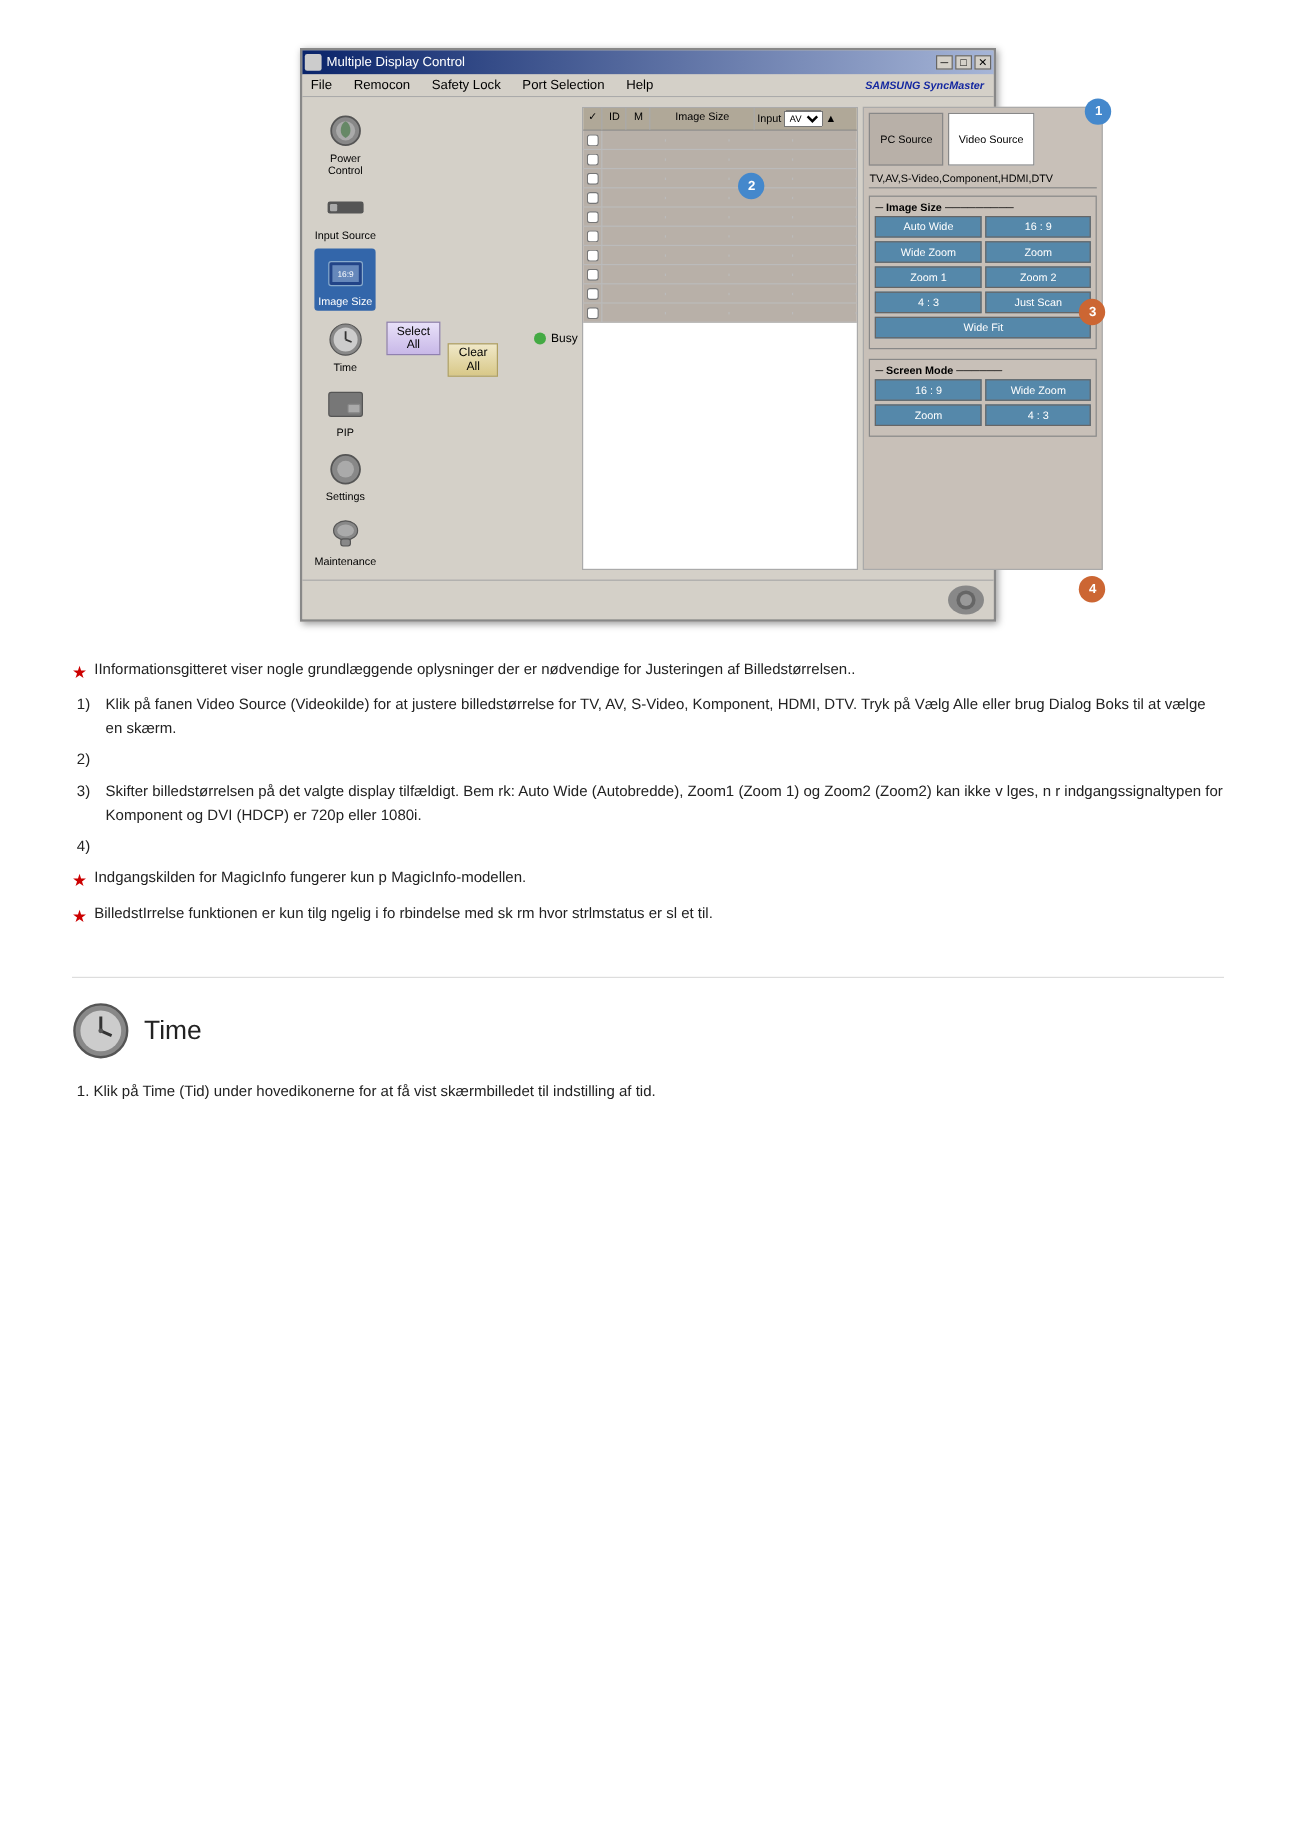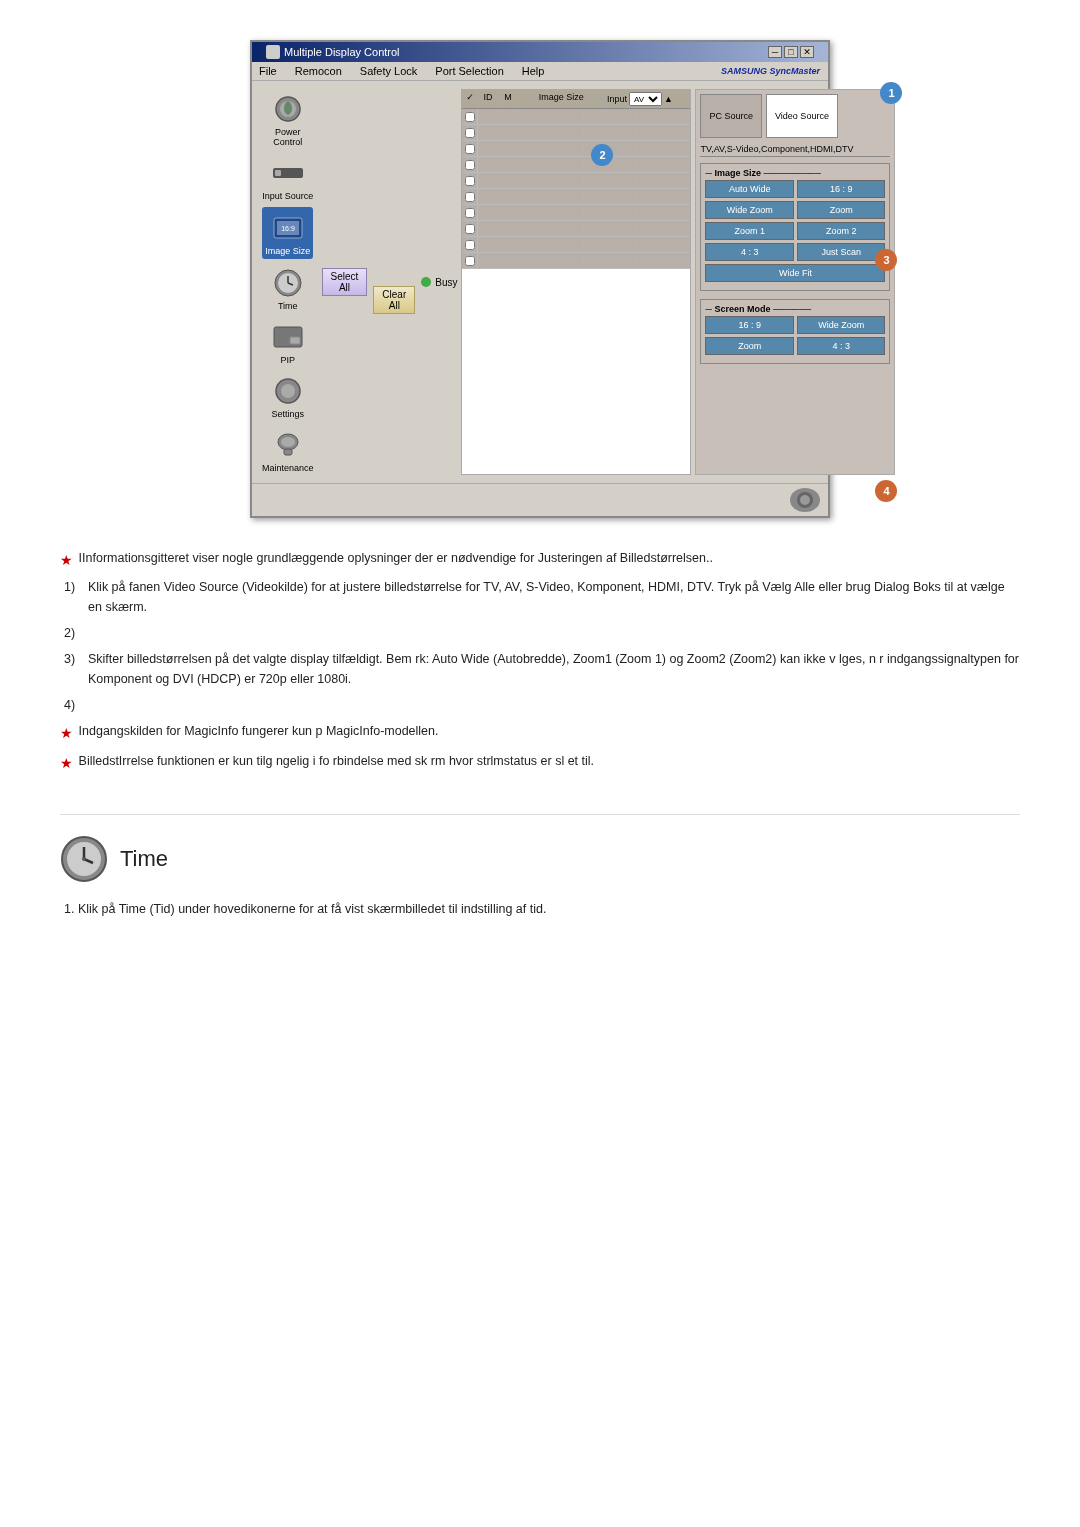--- a/index.html
+++ b/index.html
@@ -22,21 +22,21 @@
       background: #d4d0c8;
       width: 580px;
       margin: 0 auto 30px auto;
       box-shadow: 2px 2px 6px rgba(0,0,0,0.4);
     }
 
     .title-bar {
       background: linear-gradient(to right, #0a246a, #a6b5d7);
       color: white;
       font-size: 11px;
-      padding: 3px 14px;
+      padding: 3px 2px;
       display: flex;
       align-items: center;
       justify-content: space-between;
     }
 
     .title-bar-left {
       display: flex;
       align-items: center;
       gap: 4px;
     }
@@ -165,20 +165,21 @@
       font-size: 10px;
       cursor: pointer;
       color: #000;
       margin-top: 36px;
     }
 
     .busy-indicator {
       display: flex;
       gap: 4px;
       font-size: 10px;
+      margin-left: 24px;
     }
 
     .busy-dot {
       width: 10px;
       height: 10px;
       border-radius: 50%;
       background: #44aa44;
       display: inline-block;
     }
 

